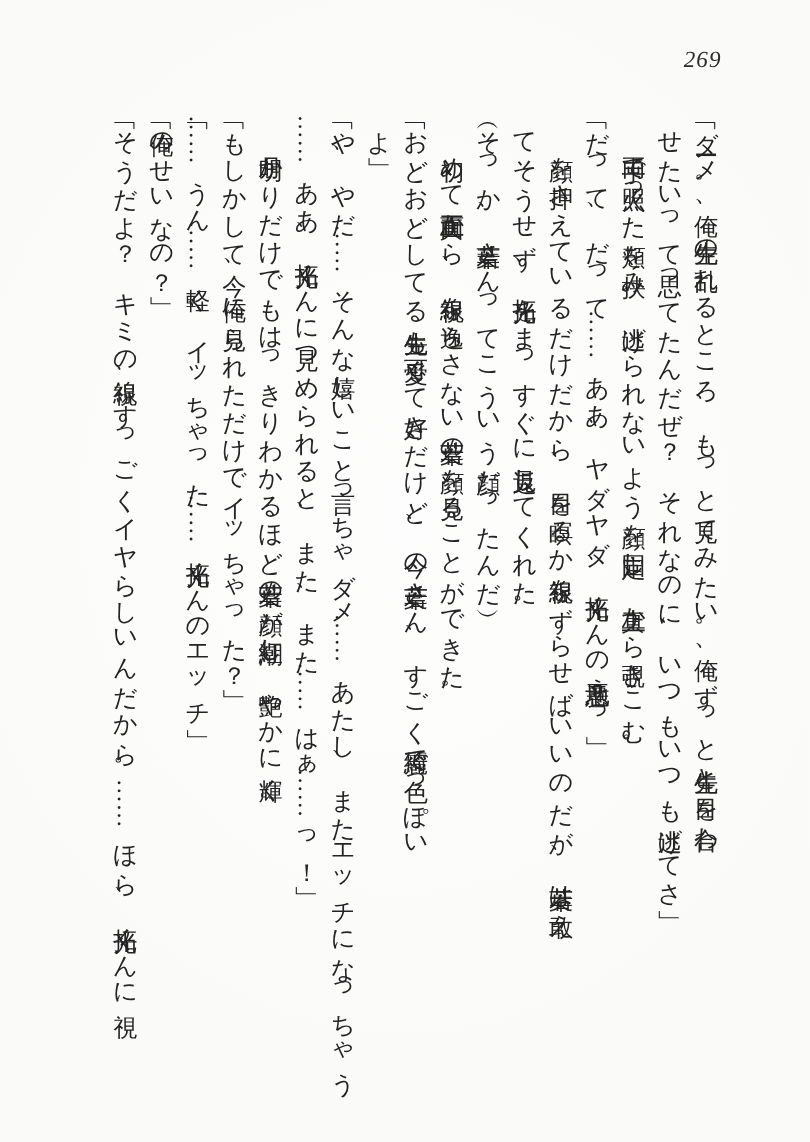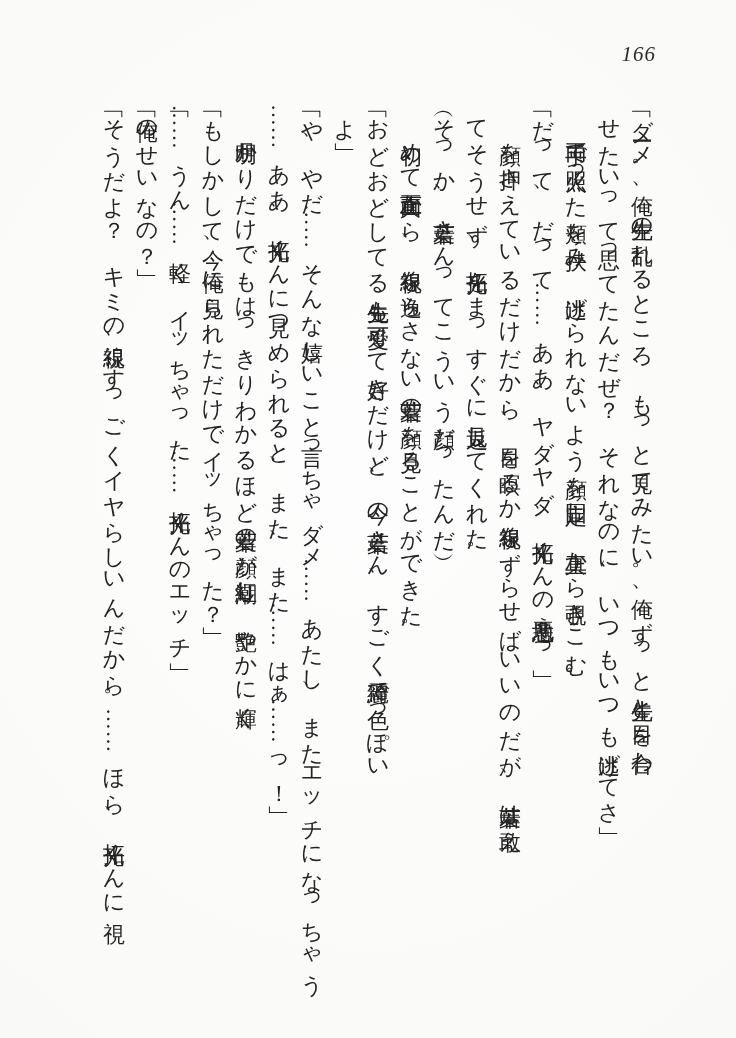--- a/index.html
+++ b/index.html
@@ -46,21 +46,21 @@
     line-height: 33px;
     letter-spacing: 0.5px;
     white-space: pre;
   }
 </style>
 </head>
 <body>
 
 <div class="page">
 
-  <div class="page-number">166</div>
+  <div class="page-number">269</div>
 
   <div class="text-block">
     <p class="line">「ダーメ。俺、先生の乱れるところ、もっと見てみたい。俺、ずっと先生と目を合わ</p>
     <p class="line">せたいって思ってたんだぜ？　それなのに、いつもいつも逃げてさ」</p>
     <p class="line">　両手で火照った頬を挟み、逃げられないよう顔を固定し、真上から覗きこむ。</p>
     <p class="line">「だって、だって……ああ、ヤダヤダ、拓光くんの意地悪ぅっ」</p>
     <p class="line">　顔を押さえているだけだから、目を瞑るか視線をずらせばいいのだが、若葉は敢え</p>
     <p class="line">てそうせず、拓光をまっすぐに見返してくれた。</p>
     <p class="line">（そっか、若葉さんってこういう顔だったんだ）</p>
     <p class="line">　初めて真正面から、視線を逸らさない若葉の顔を見ることができた。</p>

